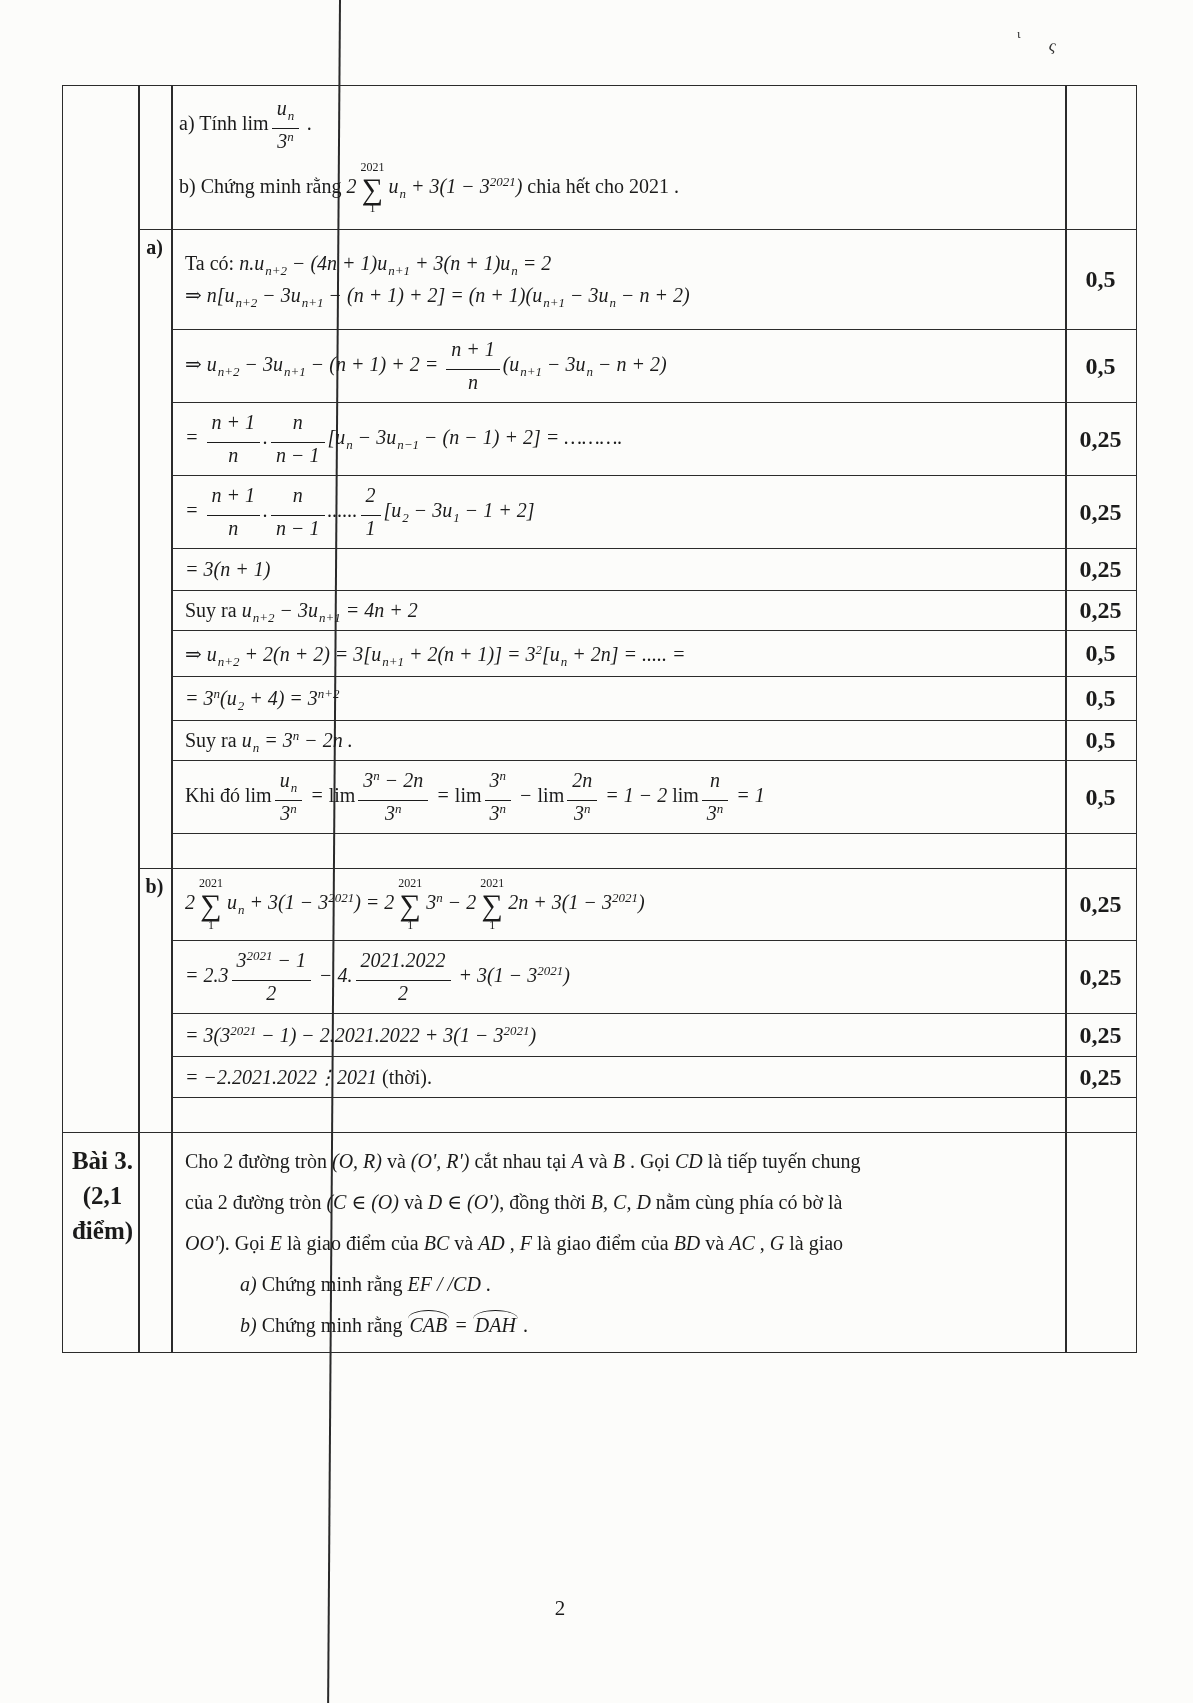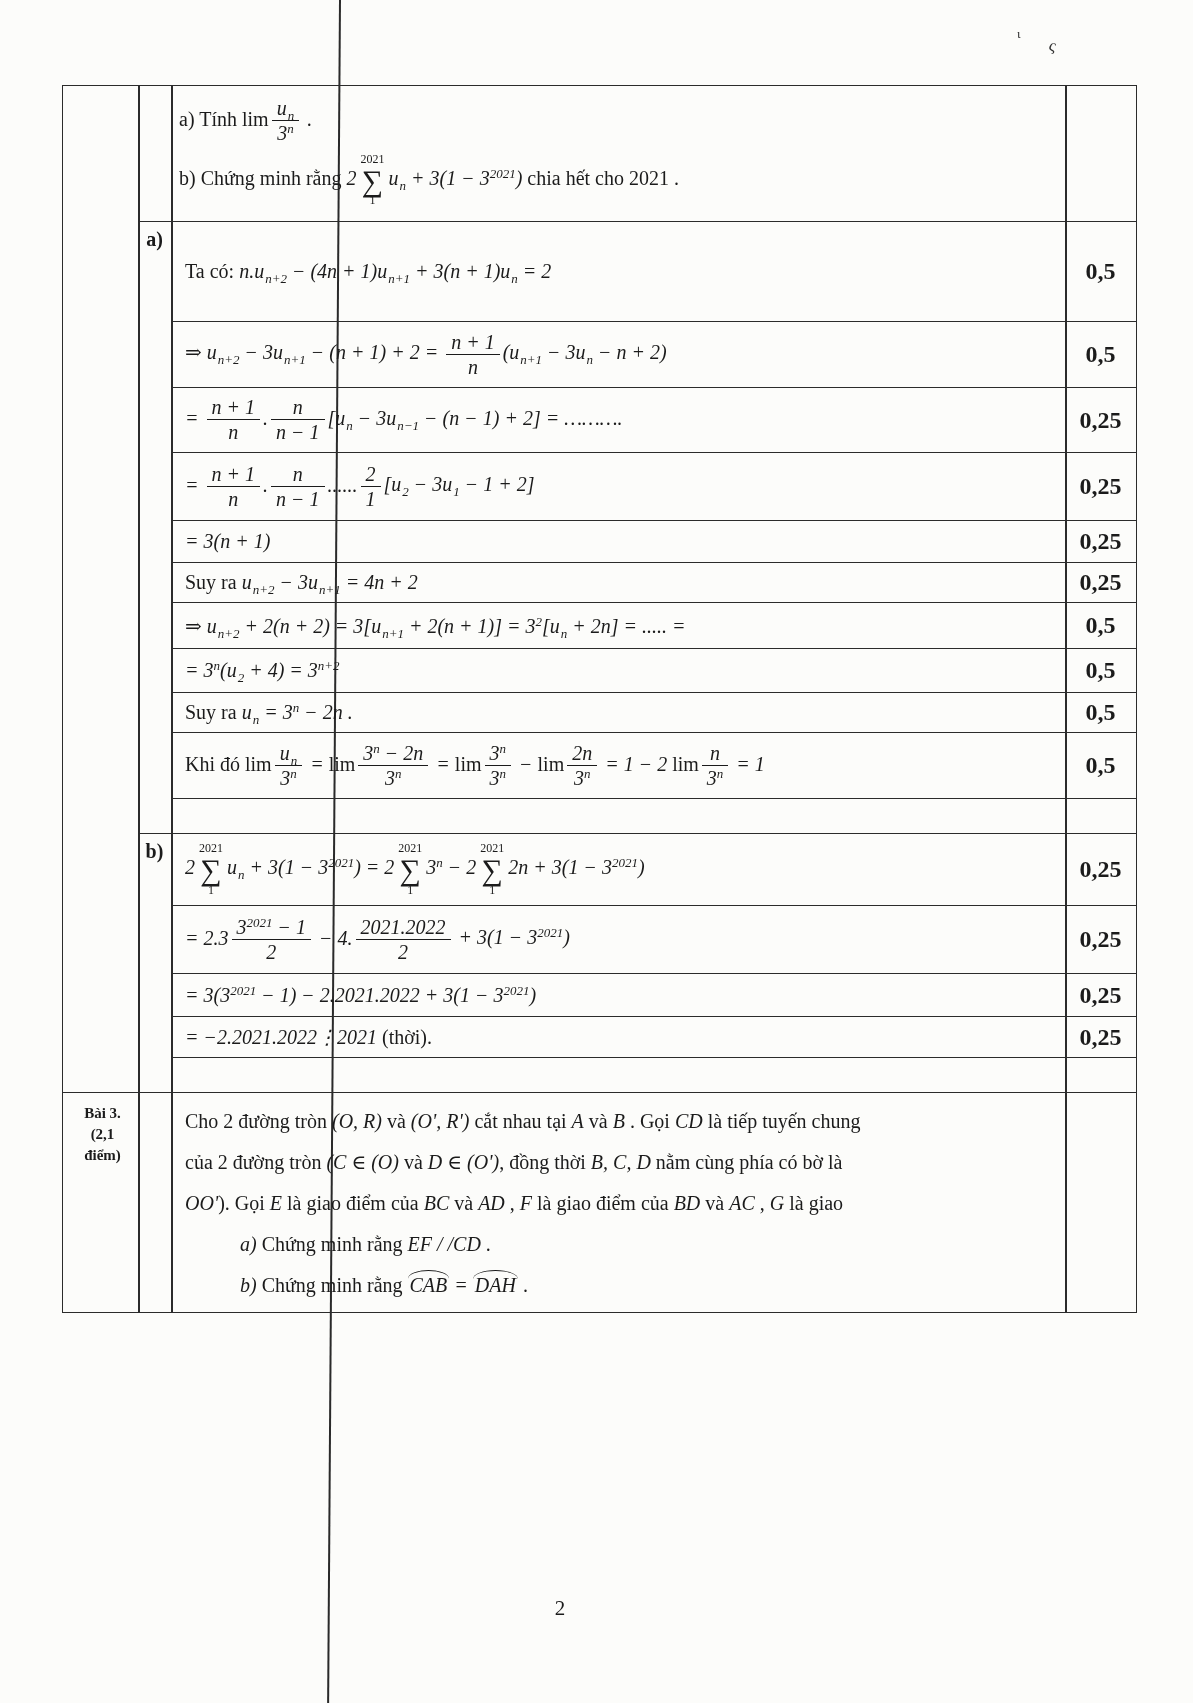--- a/index.html
+++ b/index.html
@@ -57,35 +57,35 @@
   .rh-b4 .row-body{min-height:38px}
   .rh-sp2 .row-body{min-height:34px;border-bottom:none}
 
   
   .seg-m{font-style:italic;}
   .seg-t{font-style:normal;}
   sub,sup{font-size:13px;line-height:0;font-style:italic;}
   sup{vertical-align:7px;}
   sub{vertical-align:-5px;margin-left:1px;}
   .frac{display:inline-flex;flex-direction:column;vertical-align:middle;
-        text-align:center;margin:0 3px;font-style:italic;}
+        text-align:center;margin:0 3px;font-style:italic;gap:8px;}
   .fr-n{padding:0 5px;line-height:1.15;}
   .fr-d{padding:0 5px;line-height:1.2;border-top:1.6px solid #1b1b1b;}
   .bigsum{display:inline-flex;flex-direction:column;align-items:center;
           vertical-align:middle;margin:0 4px;line-height:1;font-style:normal;}
   .sum-t,.sum-b{font-size:12px;line-height:1.15;}
   .sum-g{font-size:30px;line-height:.92;}
   .arc{position:relative;font-style:italic;padding:0 2px;}
   .arc::before{content:"";position:absolute;left:0;right:0;top:-4px;height:8px;
                border-top:1.8px solid #1b1b1b;border-radius:50% 50% 0 0/100% 100% 0 0;}
 
   
   .bai3-row{display:flex;border-top:1.6px solid #2b2b2b;min-height:200px;box-sizing:border-box;}
   .bai3-label{width:75px;box-sizing:border-box;padding:10px 2px 0 6px;text-align:center;
-              font-weight:bold;font-size:15px;line-height:1.4;font-style:normal;}
+              font-weight:bold;font-size:25px;line-height:1.4;font-style:normal;}
   .bai3-ab{width:33px;}
   .bai3-content{width:764px;box-sizing:border-box;padding:8px 4px 6px 14px;line-height:2.05;}
   .bai3-content .b3line{white-space:nowrap;}
   .bai3-content .indent{text-indent:55px;}
   .bai3-points{flex:1;}
 
   .page-num{position:absolute;left:540px;top:1596px;width:40px;text-align:center;font-size:21px;}
 </style>
 </head>
 <body>
@@ -113,20 +113,21 @@
             </span><span class="seg-m">u<sub>n</sub> + 3(1 − 3<sup>2021</sup>)</span><span class="seg-t">  chia hết cho  2021 .</span></div>
       </div>
     </div>
 
     <div id="solution-rows">
         <div class="sol-row rh-a1">
     <div class="row-label">a)</div>
     <div class="row-body">
       <div class="row-content">
               <div class="fline"><span class="seg-t">Ta có:  </span><span class="seg-m">n.u<sub>n+2</sub> − (4n + 1)u<sub>n+1</sub> + 3(n + 1)u<sub>n</sub> = 2</span></div>
+              <div class="fline"><span class="seg-m">⇒ n[u<sub>n+2</sub> − 3u<sub>n+1</sub> − (n + 1) + 2] = (n + 1)(u<sub>n+1</sub> − 3u<sub>n</sub> − n + 2)</span></div>
             </div>
       <div class="row-points">0,5</div>
     </div>
   </div>
         <div class="sol-row rh-a2">
     <div class="row-label"></div>
     <div class="row-body">
       <div class="row-content">
               <div class="fline"><span class="seg-m">⇒ u<sub>n+2</sub> − 3u<sub>n+1</sub> − (n + 1) + 2 = </span><span class="frac">
                   <span class="fr-n">n + 1</span>

